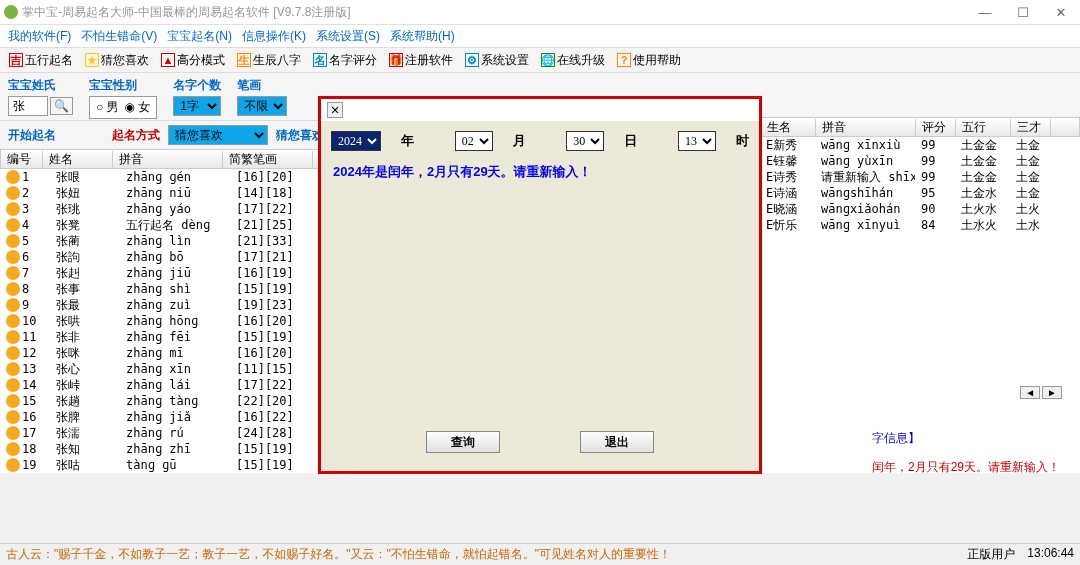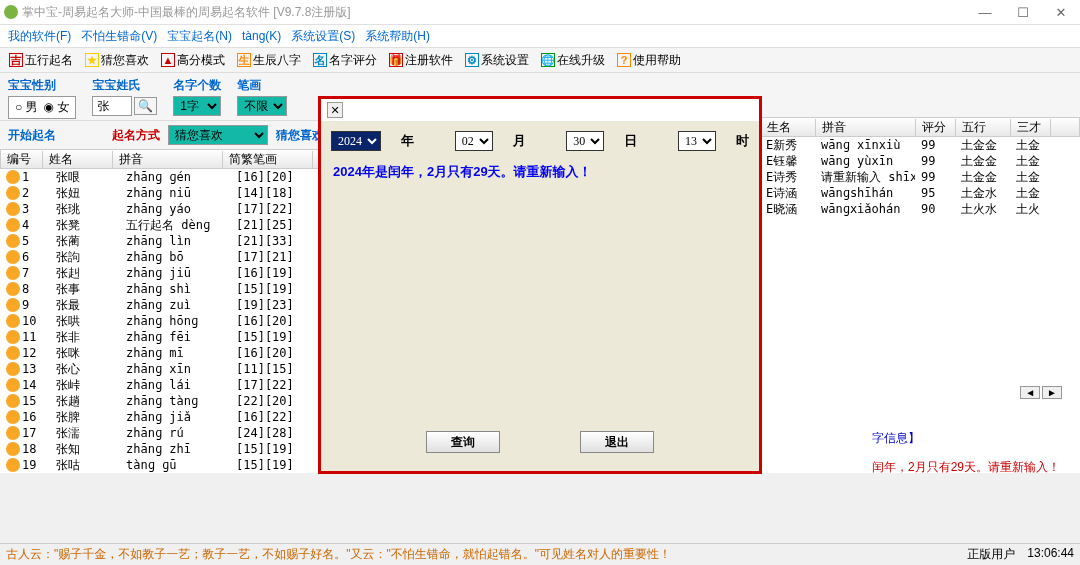--- a/index.html
+++ b/index.html
@@ -13,21 +13,21 @@
 .menubar span{padding:2px 4px}
 .toolbar{height:26px;background:#f5f5f5;border-top:1px solid #ddd;border-bottom:1px solid #ddd;display:flex;align-items:center;padding:0 4px;gap:2px}
 .tbtn{display:flex;align-items:center;gap:2px;padding:2px 4px;border:1px solid transparent;font-size:12px}
 .tbtn .ic{width:14px;height:14px;display:inline-flex;align-items:center;justify-content:center;font-size:11px}
 .inputrow{height:48px;background:#f5f5f5;padding:4px 8px;border-bottom:1px solid #ddd;display:flex;gap:16px;align-items:flex-start}
 .field{display:flex;flex-direction:column;gap:2px}
 .flabel{color:#0066cc;font-weight:bold;font-size:12px}
 .finput{display:flex;align-items:center;gap:2px}
 .txtinput{border:1px solid #999;padding:2px 4px;font-size:12px;background:#fff}
 .radiogrp{border:1px solid #999;padding:2px 6px;display:flex;gap:6px;background:#fff}
-.sel{border:1px solid #999;padding:1px 2px;font-size:12px;background:#14b8a6}
+.sel{border:1px solid #999;padding:1px 2px;font-size:12px;background:#0ea5e9}
 .subrow{height:28px;background:#f5f5f5;padding:2px 8px;display:flex;align-items:center;gap:8px;color:#0066cc;font-weight:bold}
 .tablewrap{position:relative}
 .thead{display:flex;background:linear-gradient(#fff,#e8e8e8);border:1px solid #ccc;height:20px;align-items:center;font-size:12px}
 .thead .th{padding:0 6px;border-right:1px solid #ccc;white-space:nowrap}
 .tbody{background:#fff}
 .trow{display:flex;height:16px;align-items:center;font-size:12px;font-family:"SimSun",monospace}
 .trow .td{padding:0 6px;white-space:nowrap;overflow:hidden}
 .faceicon{width:14px;height:14px;background:#f9a825;border-radius:50%;display:inline-block;position:relative;vertical-align:middle;margin-right:2px}
 .statusbar{position:absolute;bottom:0;left:0;right:0;height:22px;background:#f0f0f0;border-top:1px solid #ccc;display:flex;align-items:center;padding:0 6px;font-size:12px}
 .statusbar .sl{flex:1;color:#cc6600}
@@ -61,21 +61,21 @@
     <span class="winbtn">—</span>
     <span class="winbtn">☐</span>
     <span class="winbtn">✕</span>
   </div>
 </div>
 
 <div class="menubar">
   <span>我的软件(F)</span>
   <span>不怕生错命(V)</span>
   <span>宝宝起名(N)</span>
-  <span>tànɡ(K)</span>
+  <span>信息操作(K)</span>
   <span>系统设置(S)</span>
   <span>系统帮助(H)</span>
 </div>
 
 <div class="toolbar" id="toolbar">
     <div class="tbtn">
       <span class="ic" style="color:#c00;border:1px solid #c00;font-weight:bold">吉</span>
       <span>五行起名</span>
     </div>
     <div class="tbtn">
@@ -106,32 +106,32 @@
       <span class="ic" style="color:#090;border:1px solid #090;font-weight:bold">🌐</span>
       <span>在线升级</span>
     </div>
     <div class="tbtn">
       <span class="ic" style="color:#f80;border:1px solid #f80;font-weight:bold">?</span>
       <span>使用帮助</span>
     </div>
   </div>
 
 <div class="inputrow">
+  <div class="field">
+    <span class="flabel">宝宝姓氏</span>
+    <div class="finput">
+      <input class="txtinput" style="width: 40px;" value="张">
+      <span style="border:1px solid #999;padding:1px 3px">🔍</span>
+    </div>
+  </div>
   <div class="field">
     <span class="flabel">宝宝性别</span>
     <div class="radiogrp">
       <label>○ <span>男</span></label>
       <label>◉ <span>女</span></label>
-    </div>
-  </div>
-  <div class="field">
-    <span class="flabel">宝宝姓氏</span>
-    <div class="finput">
-      <input class="txtinput" style="width: 40px;" value="张">
-      <span style="border:1px solid #999;padding:1px 3px">🔍</span>
     </div>
   </div>
   <div class="field">
     <span class="flabel">名字个数</span>
     <select class="sel"><option>1字</option></select>
   </div>
   <div class="field">
     <span class="flabel">笔画</span>
     <select class="sel"><option>不限</option></select>
   </div>
@@ -326,20 +326,27 @@
         <div class="td" style="width:40px">95</div>
         <div class="td" style="width:55px">土金水</div>
         <div class="td" style="width:40px">土金</div>
       </div>
       <div class="trow">
         <div class="td" style="width:55px">E晓涵</div>
         <div class="td" style="width:100px">wānɡxiǎohán</div>
         <div class="td" style="width:40px">90</div>
         <div class="td" style="width:55px">土火水</div>
         <div class="td" style="width:40px">土火</div>
+      </div>
+      <div class="trow">
+        <div class="td" style="width:55px">E忻乐</div>
+        <div class="td" style="width:100px">wānɡ xīnyuì</div>
+        <div class="td" style="width:40px">84</div>
+        <div class="td" style="width:55px">土水火</div>
+        <div class="td" style="width:40px">土水</div>
       </div>
     </div>
 </div>
 
 <div class="arrows">
   <span>◄</span>
   <span>►</span>
 </div>
 
 <div class="rightinfo">

